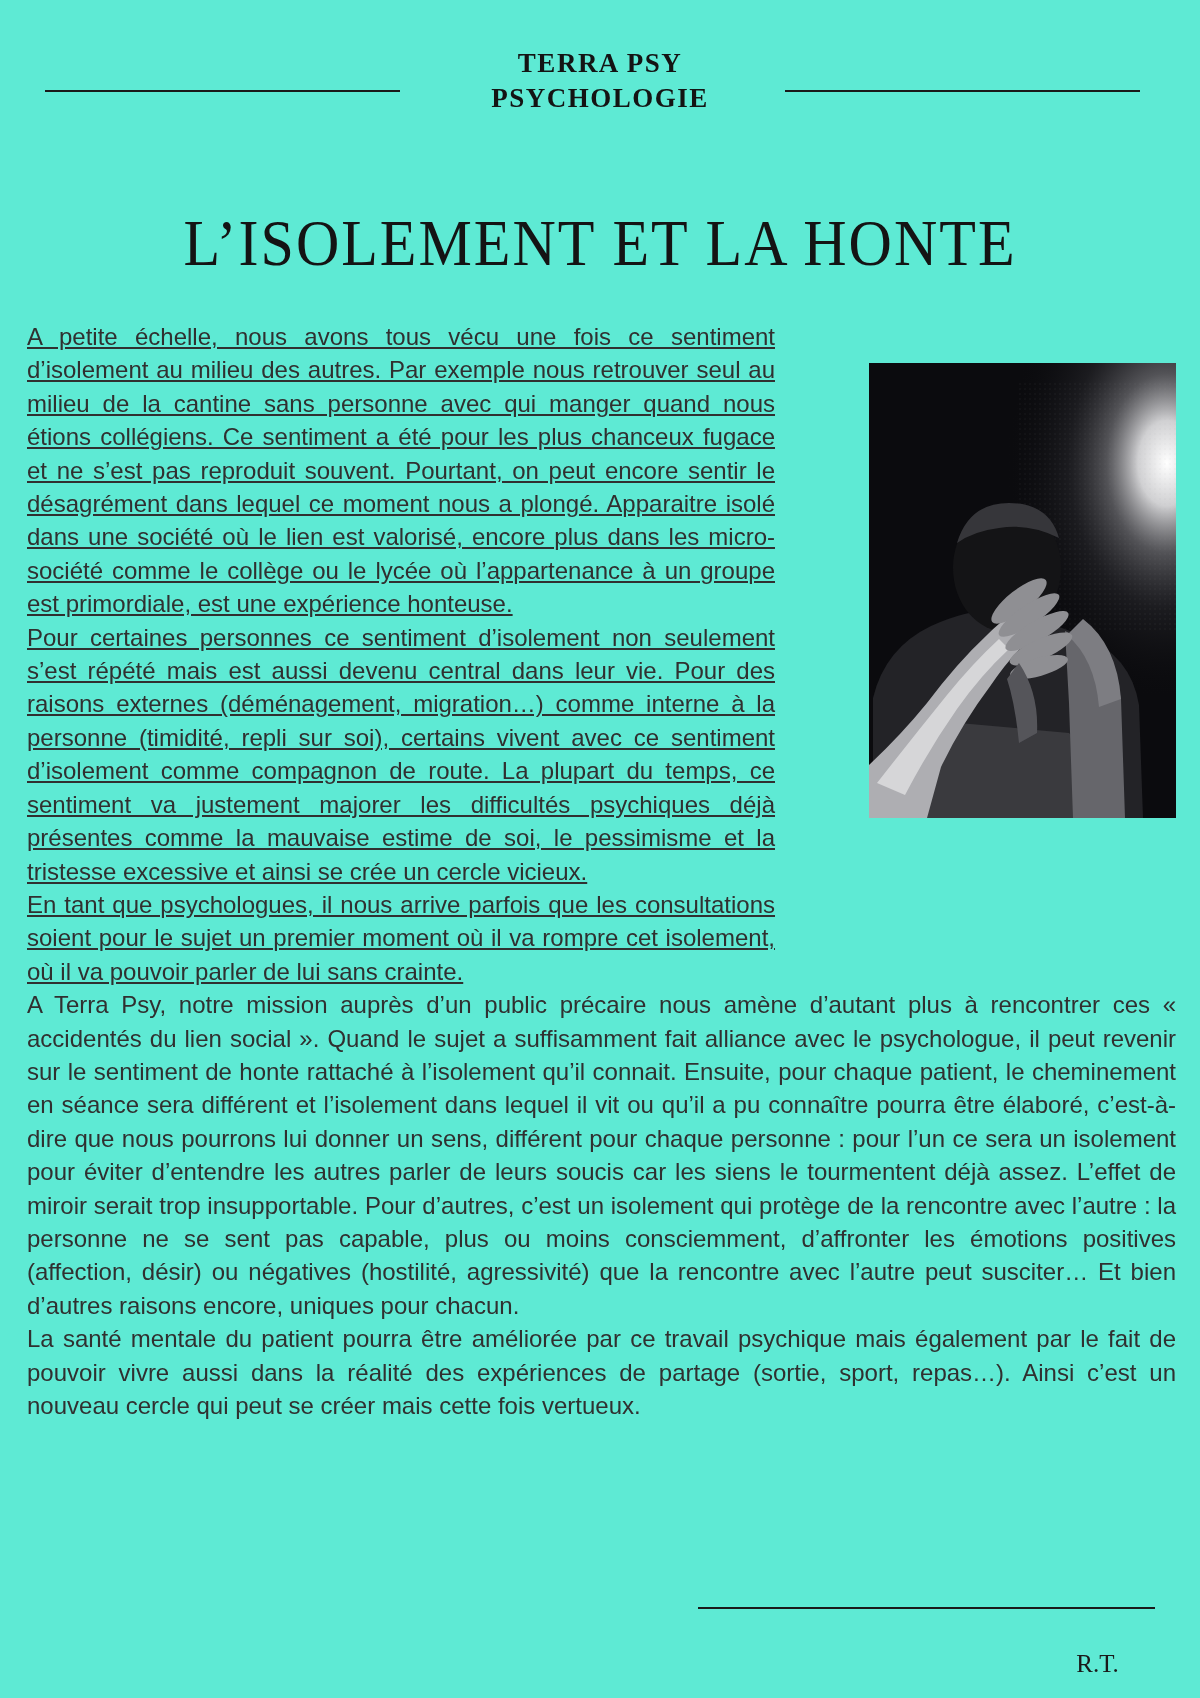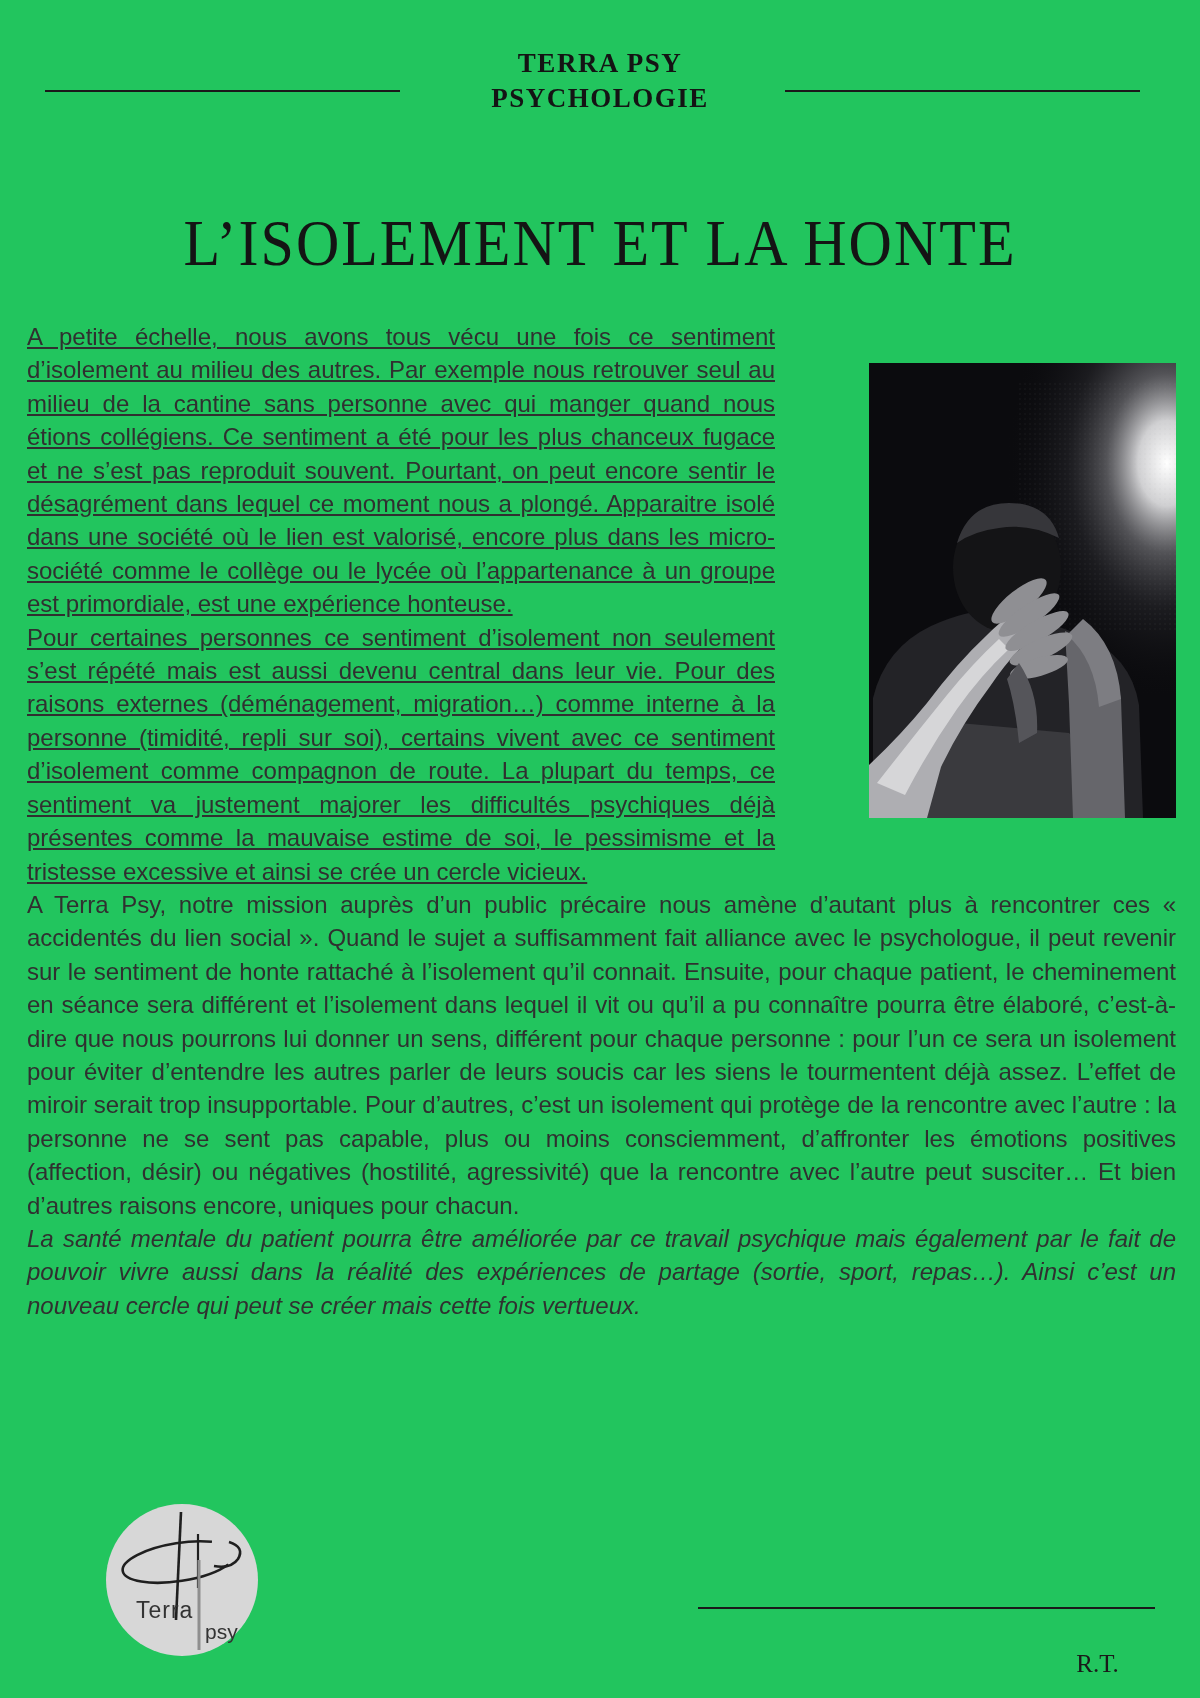--- a/index.html
+++ b/index.html
@@ -1,20 +1,20 @@
 <!DOCTYPE html>
 <html lang="fr"><head>
 <meta charset="utf-8">
 <style>
   html,body{margin:0;padding:0;background:#ffffff;}
   .page{
     position:relative;
     width:1200px;
     height:1698px;
-    background:#22c55e;
+    background:#5eead4;
     overflow:hidden;
     font-family:"Liberation Sans", sans-serif;
   }
   
   .brand{
     position:absolute;
     top:46px; left:0; width:100%;
     text-align:center;
     font-family:"Liberation Serif", serif;
     font-size:27px;
@@ -53,21 +53,21 @@
     left:27px; top:320px;
     width:1149px;
     color:#303030;
     font-size:24px;
     line-height:33.4px;
     text-align:justify;
   }
   .article p{ margin:0; }
   .narrow{ width:748px;text-decoration:underline; }
   .p-wide-1{ margin-top:30px; }
-  .p-wide-2{ margin-top:34px;font-style:italic; }
+  .p-wide-2{ margin-top:34px; }
 
   
   .photo{
     position:absolute;
     left:869px; top:363px;
     width:307px; height:455px;
   }
   .photo svg{ display:block; width:100%; height:100%; }
 
   
@@ -143,38 +143,23 @@
         <ellipse cx="170" cy="304" rx="30" ry="9" transform="rotate(-16 170 304)"></ellipse>
       </g>
       <path d="M150 300 Q170 330 168 370 L150 380 Q146 340 138 316 Z" fill="#55555a"></path>
     </svg>
   </div>
 
   <div class="article">
     <div class="narrow">
       <p>A petite échelle, nous avons tous vécu une fois ce sentiment d’isolement au milieu des autres. Par exemple nous retrouver seul au milieu de la cantine sans personne avec qui manger quand nous étions collégiens. Ce sentiment a été pour les plus chanceux fugace et ne s’est pas reproduit souvent. Pourtant, on peut encore sentir le désagrément dans lequel ce moment nous a plongé. Apparaitre isolé dans une société où le lien est valorisé, encore plus dans les micro-société comme le collège ou le lycée où l’appartenance à un groupe est primordiale, est une expérience honteuse.</p>
       <p>Pour certaines personnes ce sentiment d’isolement non seulement s’est répété mais est aussi devenu central dans leur vie. Pour des raisons externes (déménagement, migration…) comme interne à la personne (timidité, repli sur soi), certains vivent avec ce sentiment d’isolement comme compagnon de route. La plupart du temps, ce sentiment va justement majorer les difficultés psychiques déjà présentes comme la mauvaise estime de soi, le pessimisme et la tristesse excessive et ainsi se crée un cercle vicieux.</p>
+      <p>En tant que psychologues, il nous arrive parfois que les consultations soient pour le sujet un premier moment où il va rompre cet isolement, où il va pouvoir parler de lui sans crainte.</p>
     </div>
     <p class="p-wide-1">A Terra Psy, notre mission auprès d’un public précaire nous amène d’autant plus à rencontrer ces « accidentés du lien social ». Quand le sujet a suffisamment fait alliance avec le psychologue, il peut revenir sur le sentiment de honte rattaché à l’isolement qu’il connait. Ensuite, pour chaque patient, le cheminement en séance sera différent et l’isolement dans lequel il vit ou qu’il a pu connaître pourra être élaboré, c’est-à-dire que nous pourrons lui donner un sens, différent pour chaque personne : pour l’un ce sera un isolement pour éviter d’entendre les autres parler de leurs soucis car les siens le tourmentent déjà assez. L’effet de miroir serait trop insupportable. Pour d’autres, c’est un isolement qui protège de la rencontre avec l’autre : la personne ne se sent pas capable, plus ou moins consciemment, d’affronter les émotions positives (affection, désir) ou négatives (hostilité, agressivité) que la rencontre avec l’autre peut susciter… Et bien d’autres raisons encore, uniques pour chacun.</p>
     <p class="p-wide-2">La santé mentale du patient pourra être améliorée par ce travail psychique mais également par le fait de pouvoir vivre aussi dans la réalité des expériences de partage (sortie, sport, repas…). Ainsi c’est un nouveau cercle qui peut se créer mais cette fois vertueux.</p>
   </div>
 
-  <div class="logo">
-    <svg viewBox="0 0 158 168">
-      <circle cx="79" cy="82" r="76" fill="#d7d7d7"></circle>
-
-      <g fill="none" stroke="#1f1f1f" stroke-width="2.6">
-        <ellipse cx="76" cy="64" rx="57" ry="19" transform="rotate(-9 76 64)" stroke-dasharray="212 48" stroke-dashoffset="-14"></ellipse>
-        <path d="M126 44 q 16 5 9 17 q -7 10 -24 7"></path>
-      </g>
-
-      <path d="M78 14 L73 122" stroke="#1f1f1f" stroke-width="2.6" fill="none"></path>
-      <path d="M95 36 L95 90" stroke="#1f1f1f" stroke-width="2.2" fill="none"></path>
-      <path d="M96 62 L96 152" stroke="#8f8f8f" stroke-width="3" fill="none"></path>
-      <text x="33" y="120" font-family="Liberation Sans, sans-serif" font-size="23" letter-spacing="1" fill="#333333">Terra</text>
-      <text x="102" y="141" font-family="Liberation Sans, sans-serif" font-size="21" fill="#333333">psy</text>
-    </svg>
-  </div>
 
   <div class="rule rule-bottom"></div>
   <div class="signature">R.T.</div>
 
 </div>
 
 </body></html>

